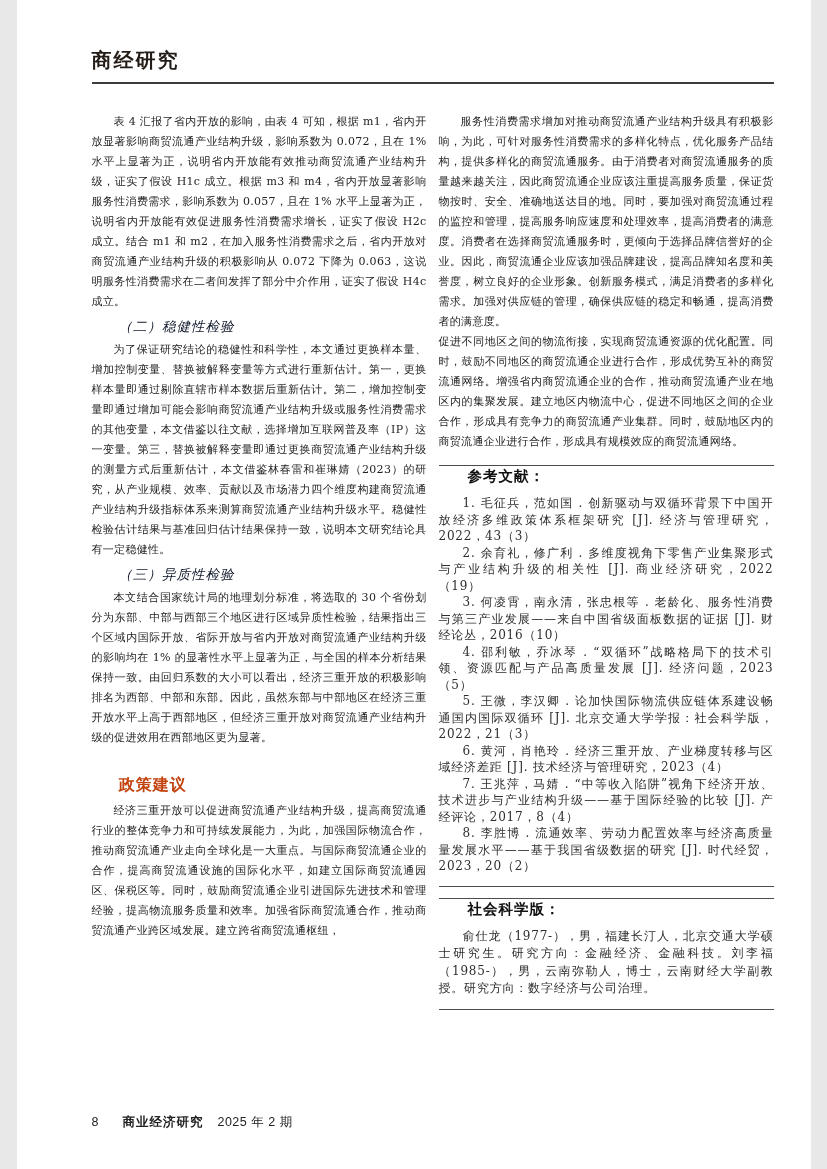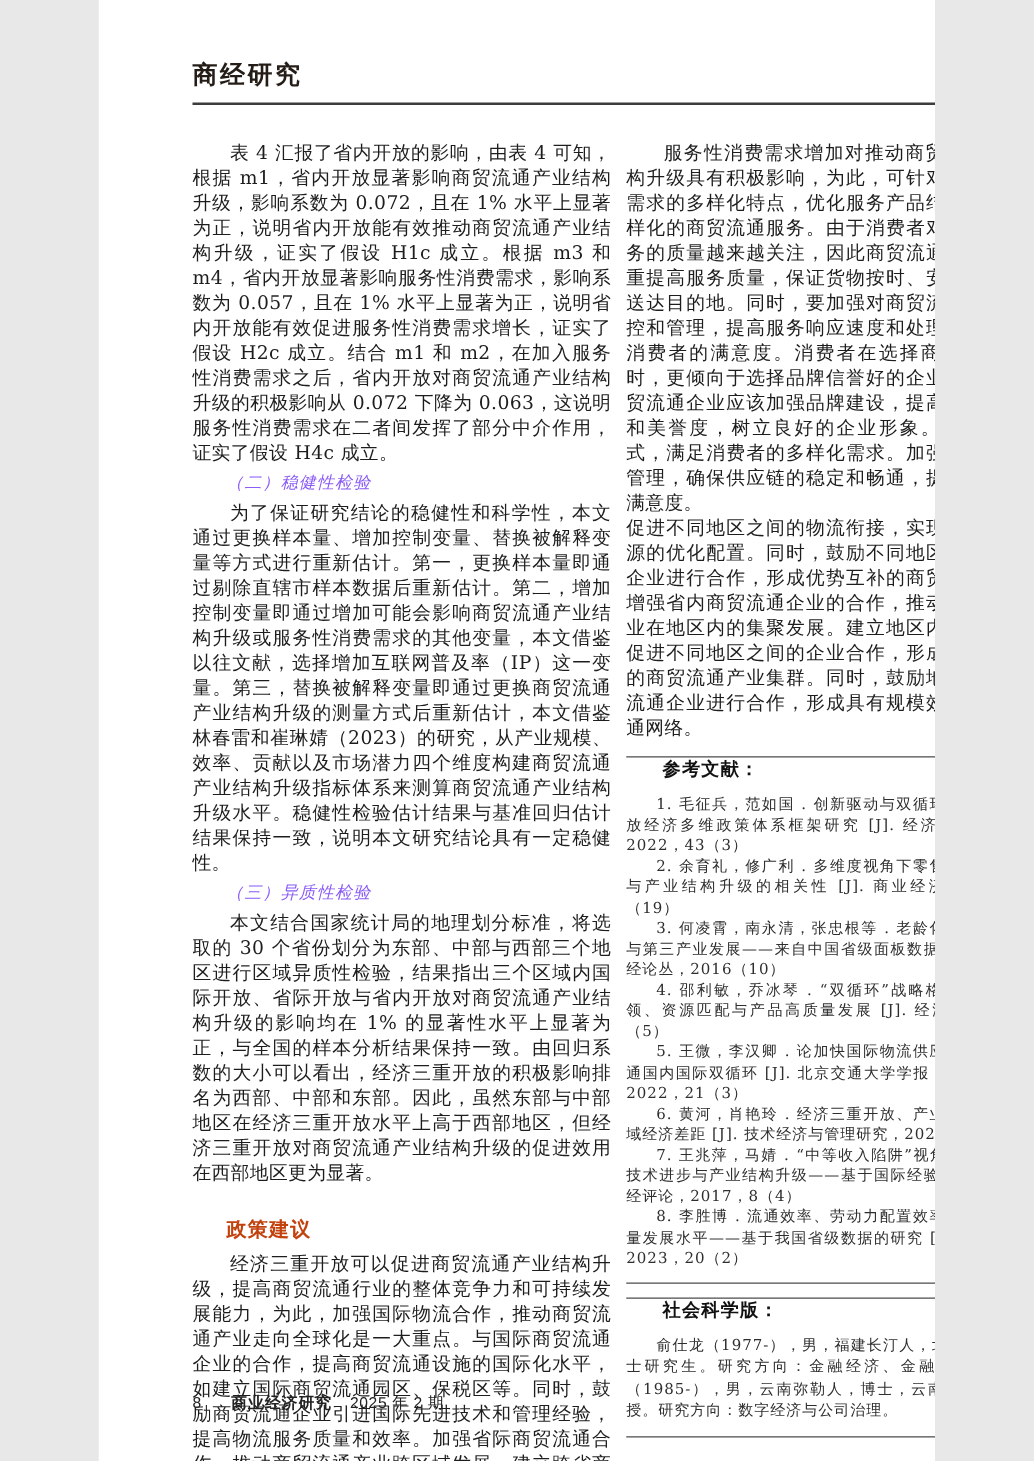--- a/index.html
+++ b/index.html
@@ -1,19 +1,19 @@
 <!DOCTYPE html>
 <html><head>
 <meta charset="utf-8">
 <style>
   * { margin: 0; padding: 0; box-sizing: border-box; }
   html, body { background: #e8e8e8; }
   .page {
     position: relative;
-    width: 669px;
+    width: 794px;
     height: 1169px;
     margin: 0 auto;
     background: #ffffff;
     overflow: hidden;
     font-family: "DejaVu Serif", "Liberation Serif", serif;
     color: #1d1d1d;
   }
   
   .page-header {
     position: absolute;
@@ -38,34 +38,34 @@
   .columns {
     position: absolute;
     left: 75px;
     top: 112px;
     width: 682px;
     display: flex;
     gap: 12px;
   }
   .col { width: 335px; }
   .body-par {
-    font-size: 15px;
+    font-size: 11px;
     line-height: 20px;
     text-align: justify;
     text-justify: inter-ideograph;
     letter-spacing: 0.3px;
     color: #1d1d1d;
   }
   .indent { text-indent: 2em; }
   .subhead {
     font-size: 13.5px;
     line-height: 20px;
     text-indent: 2em;
     font-style: italic;
-    color: #8b5cf6;
+    color: #0f172a;
     margin: 4px 0 4px 0;
     letter-spacing: 1px;
   }
   .sec-heading {
     font-family: "Liberation Sans", sans-serif;
     font-weight: bold;
     font-size: 16px;
     line-height: 22px;
     text-indent: 1.7em;
     color: #c2410c;

